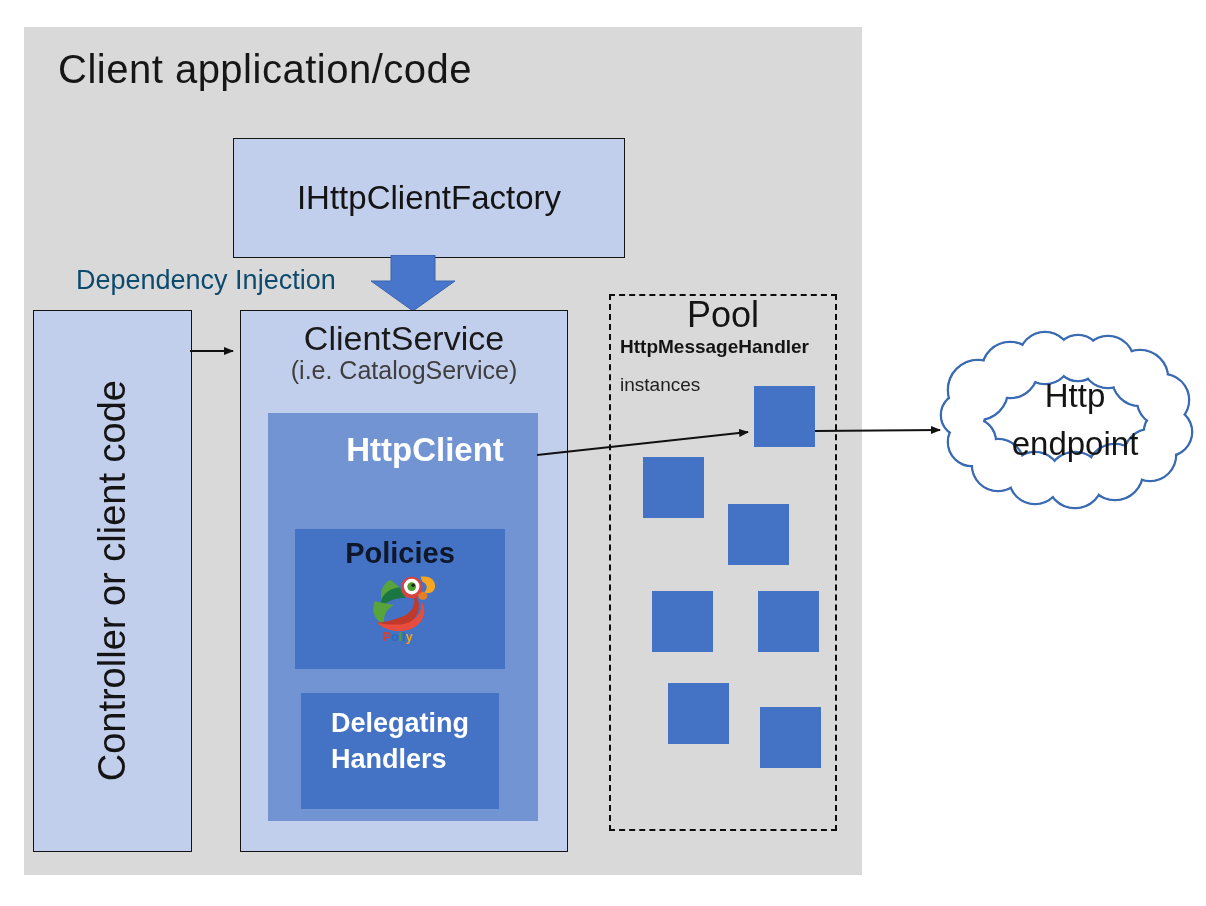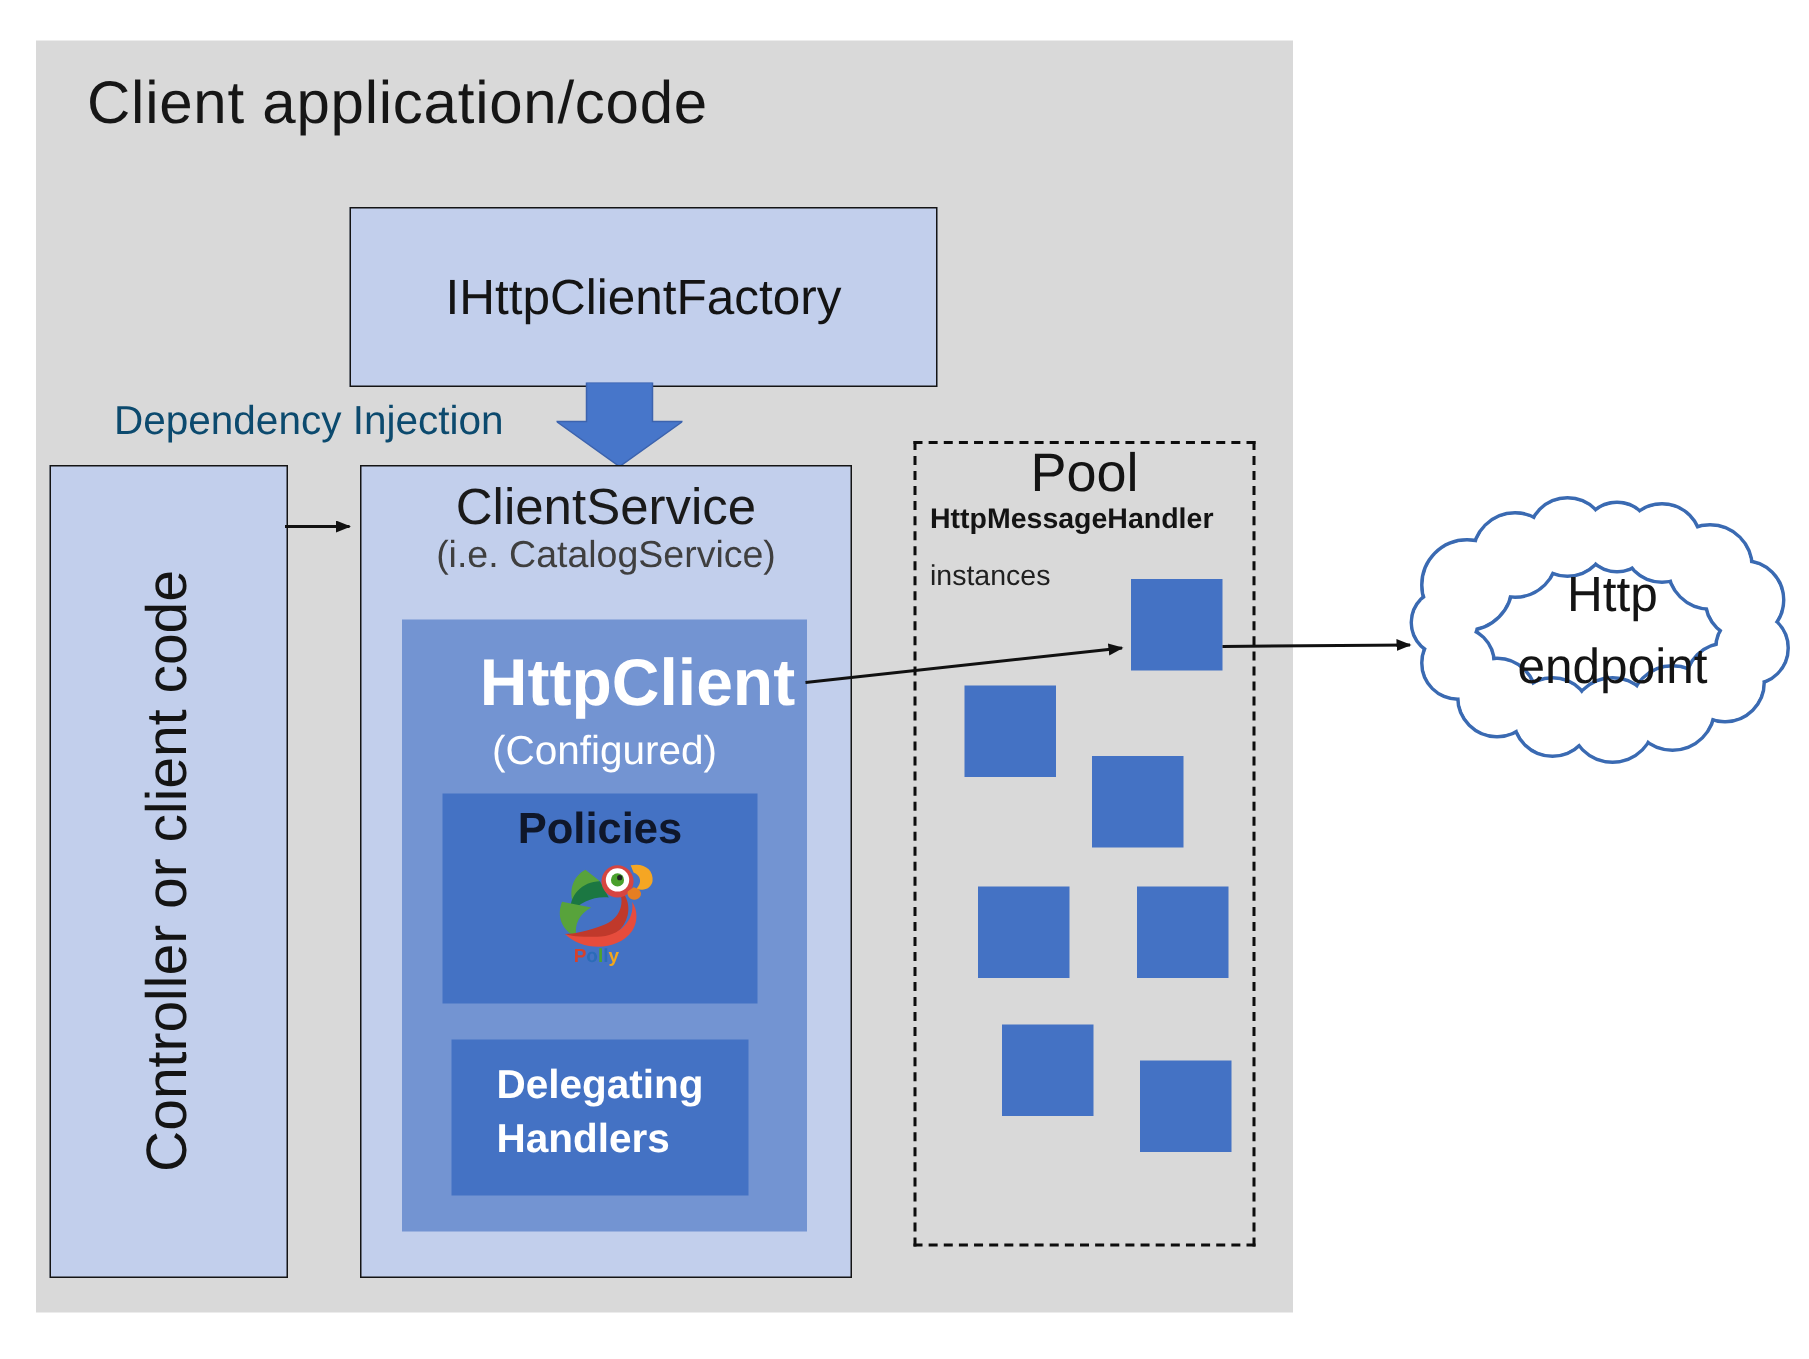--- a/index.html
+++ b/index.html
@@ -22,28 +22,28 @@
   .controller-box{left:9px;top:283px;width:157px;height:540px;background:var(--box-light-blue);
                   border:1.6px solid #141414;display:flex;align-items:center;justify-content:center;}
   .vlabel{writing-mode:vertical-rl;transform:rotate(180deg);font-size:38px;color:#141414;white-space:nowrap;}
 
   .cs-box{left:216px;top:283px;width:326px;height:540px;background:var(--box-light-blue);
           border:1.6px solid #141414;}
   .cs-title{margin-top:8px;text-align:center;font-size:34px;font-weight:400;color:#1a1a1a;}
   .cs-sub{text-align:center;font-size:25px;color:var(--subtitle-gray);margin-top:-2px;}
 
   .hc-box{left:27px;top:102px;width:270px;height:408px;background:var(--box-medium-blue);}
-  .hc-title{margin-top:18px;text-align:center;font-size:44px;font-weight:700;color:#fff;padding-left:44px;}
+  .hc-title{margin-top:18px;text-align:center;font-size:33px;font-weight:700;color:#fff;padding-left:44px;}
   .hc-sub{text-align:center;font-size:27px;color:#fff;margin-top:4px;}
 
   .policies-box{left:27px;top:116px;width:210px;height:140px;background:var(--accent-blue);}
   .pol-title{margin-top:8px;text-align:center;font-size:29px;font-weight:700;color:#0f172a;}
   .parrot{display:block;margin:2px auto 0 auto;}
 
-  .deleg-box{left:33px;top:280px;width:198px;height:104px;background:var(--accent-blue);}
+  .deleg-box{left:33px;top:280px;width:198px;height:116px;background:var(--accent-blue);}
   .deleg-label{padding:12px 6px 0 30px;font-size:27px;font-weight:700;color:#fff;line-height:1.35;}
 
   .pool-box{left:585px;top:267px;width:228px;height:537px;border:2.5px dashed #0d0d0d;box-sizing:border-box;}
   .pool-title{margin-top:-2px;text-align:center;font-size:36px;font-weight:400;color:#141414;}
   .pool-type{margin:0 0 16px 9px;font-size:19px;font-weight:700;color:#141414;}
   .pool-instances{margin:5px 0 0 9px;font-size:19px;color:#202020;}
   .hsquare{position:absolute;background:var(--accent-blue);}
 
   .cloud-svg{left:935px;top:337px;overflow:visible;}
   .cloud-label{left:990px;top:372px;width:170px;text-align:center;font-size:33px;
@@ -73,21 +73,20 @@
     <div class="abs controller-box">
       <span class="vlabel">Controller or client code</span>
     </div>
 
     <div class="abs cs-box">
       <div class="cs-title">ClientService</div>
       <div class="cs-sub">(i.e. CatalogService)</div>
 
       <div class="abs hc-box">
         <div class="hc-title">HttpClient</div>
-        <div class="hc-sub">(Configured)</div>
 
         <div class="abs policies-box">
           <div class="pol-title">Policies</div>
           <svg class="parrot" width="78" height="72" viewBox="0 0 80 74">
             <path d="M30 8 C22 12 18 22 22 32 C26 24 32 18 40 16 Z" fill="#58a33b"></path>
             <path d="M40 16 C28 16 18 26 20 38 C26 30 36 26 46 27 Z" fill="#1b7742"></path>
             <path d="M14 30 C10 40 14 50 24 54 C22 46 26 38 34 34 Z" fill="#58a33b"></path>
             <path d="M16 52 C30 60 48 58 56 46 C62 37 60 26 52 20 C58 30 54 42 42 46 C32 50 22 52 16 52 Z" fill="#c0392b"></path>
             <path d="M16 52 C28 64 52 64 62 50 C66 44 66 36 62 30 C64 42 54 54 38 54 C30 54 22 54 16 52 Z" fill="#e74c3c"></path>
             <circle cx="52" cy="16" r="11" fill="#d64541"></circle>

